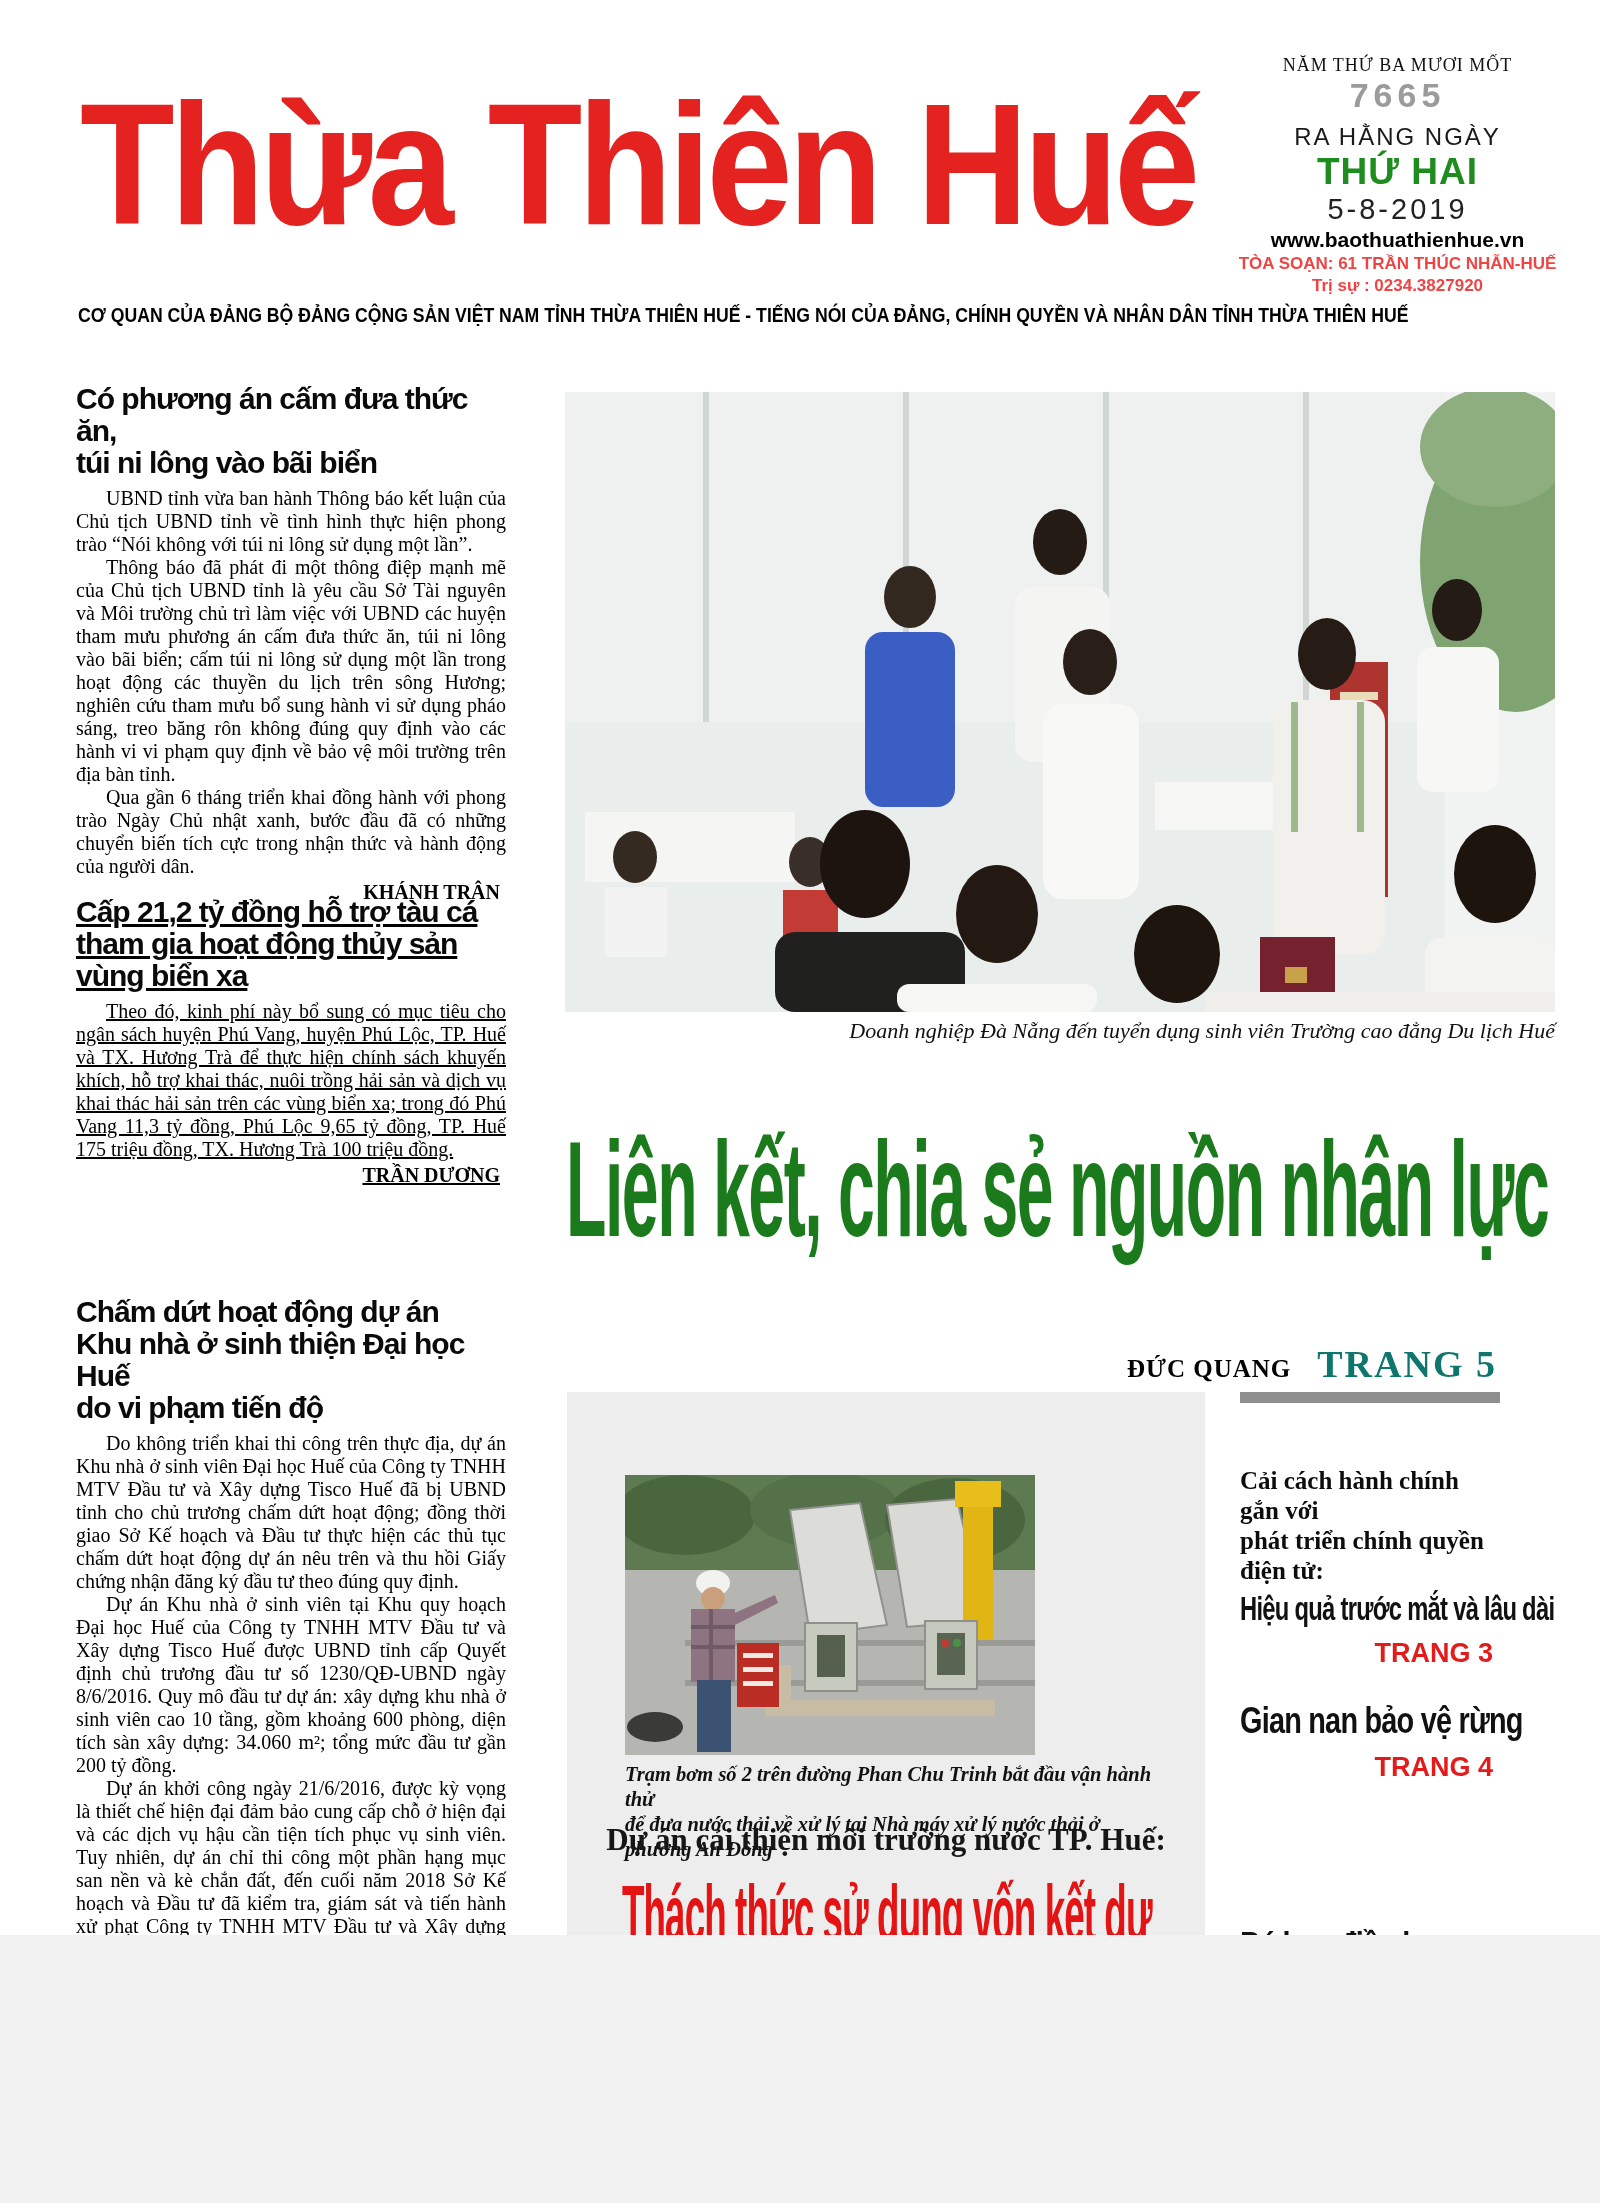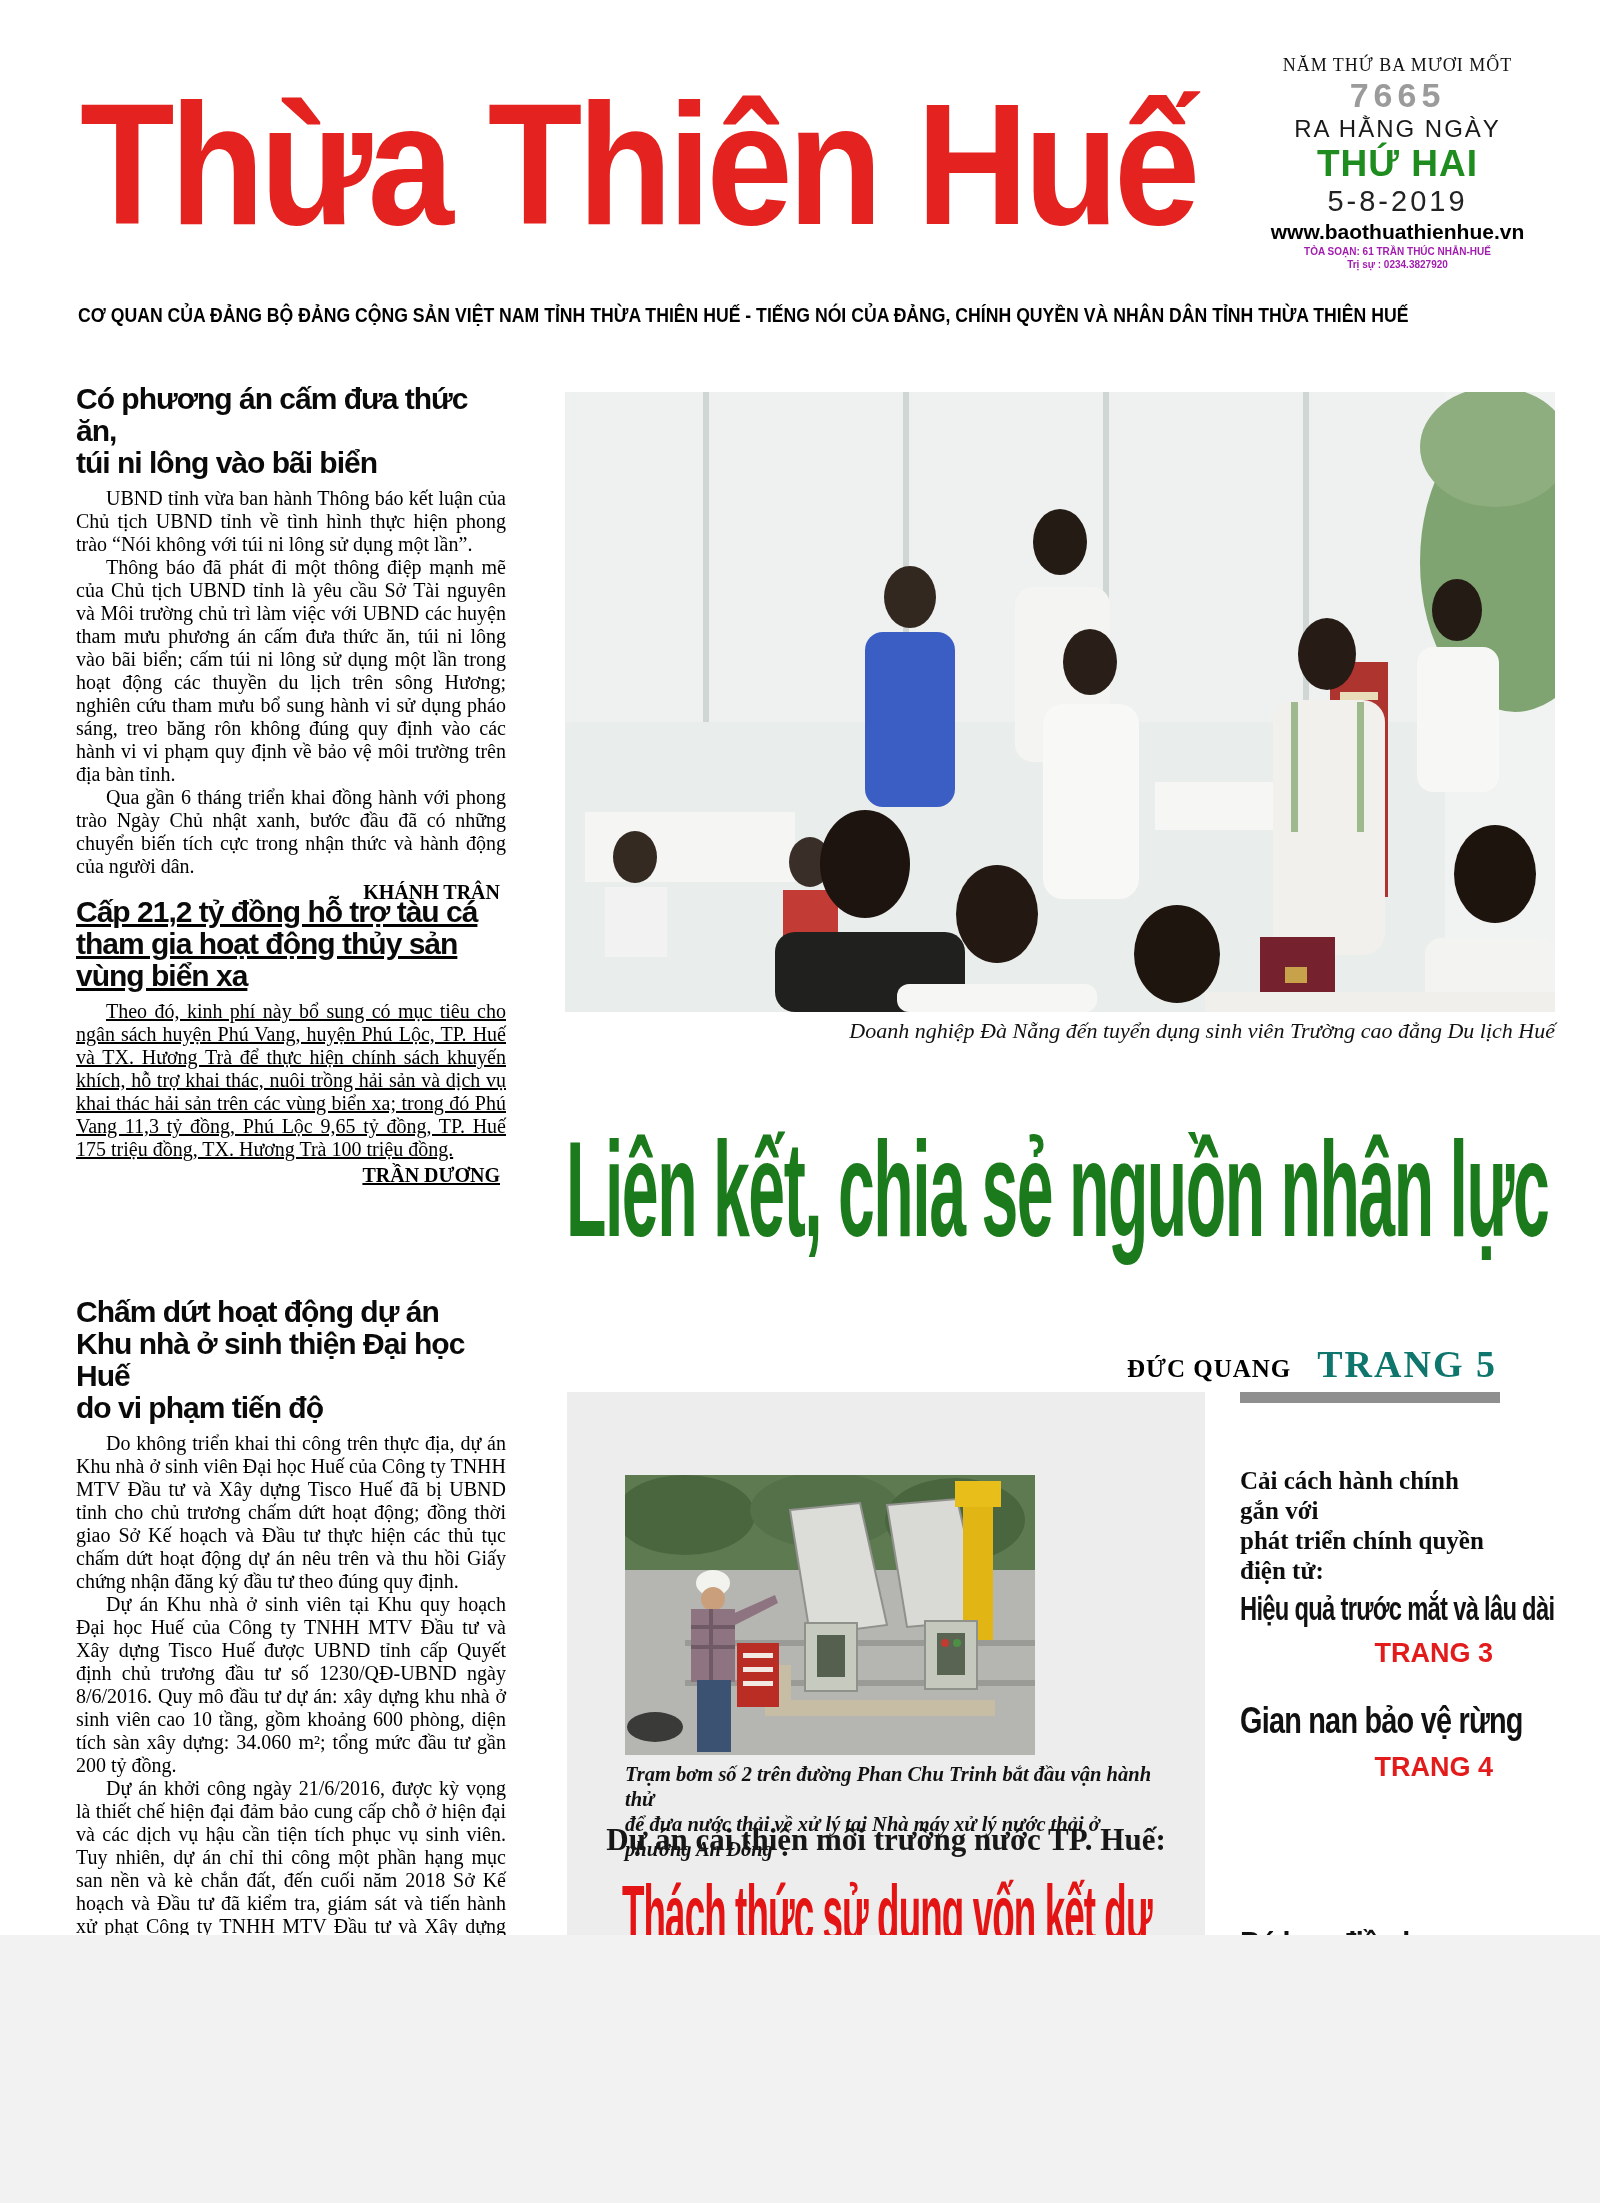--- a/index.html
+++ b/index.html
@@ -7,26 +7,26 @@
         font-family:"Liberation Serif",serif;color:#000;margin:0 auto;}
 
   
   .masthead-title{position:absolute;left:80px;top:64px;font-family:"Liberation Sans",sans-serif;
     font-weight:bold;font-size:172px;line-height:200px;color:#e42320;letter-spacing:-5px;
     transform:scaleX(0.9);transform-origin:left top;white-space:nowrap;}
   .info{position:absolute;left:1235px;top:55px;width:325px;text-align:center;}
   .info-year{font-size:18px;letter-spacing:1px;color:#111;}
   .info-issue{font-family:"Liberation Sans",sans-serif;font-weight:bold;font-size:34px;
     color:#9b9b9b;letter-spacing:5px;margin-top:0px;}
-  .info-freq{font-family:"Liberation Sans",sans-serif;font-size:24px;letter-spacing:2px;margin-top:0;color:#1a1a1a;}
+  .info-freq{font-family:"Liberation Sans",sans-serif;font-size:24px;letter-spacing:2px;margin-top:8px;color:#1a1a1a;}
   .info-weekday{font-family:"Liberation Sans",sans-serif;font-weight:bold;font-size:37px;
     color:#1f8c1f;letter-spacing:1px;margin-top:0px;}
   .info-date{font-family:"Liberation Sans",sans-serif;font-size:29px;letter-spacing:3px;margin-top:0px;color:#222;}
   .info-site{font-family:"Liberation Sans",sans-serif;font-weight:bold;font-size:21px;margin-top:2px;color:#000;}
-  .info-addr,.info-phone{font-family:"Liberation Sans",sans-serif;font-weight:bold;font-size:10px;color:#a21caf;margin-top:2px;}
+  .info-addr,.info-phone{font-family:"Liberation Sans",sans-serif;font-weight:bold;font-size:17px;color:#ef4444;margin-top:2px;}
   .tagline{position:absolute;left:78px;top:303px;font-family:"Liberation Sans",sans-serif;font-weight:bold;
     font-size:21px;transform:scaleX(0.84);transform-origin:left top;white-space:nowrap;color:#000;}
 
   
   .article{position:absolute;left:76px;width:430px;}
   .a-head{font-family:"Liberation Sans",sans-serif;font-weight:bold;font-size:30px;line-height:32px;
     letter-spacing:-1px;color:#0a0a0a;}
   .a-body{margin-top:8px;}
   .a-body p{margin:0;font-size:20px;line-height:23px;text-align:justify;text-indent:30px;}
   .a-author{text-align:right;font-weight:bold;font-size:20px;margin-top:3px;padding-right:6px;}

